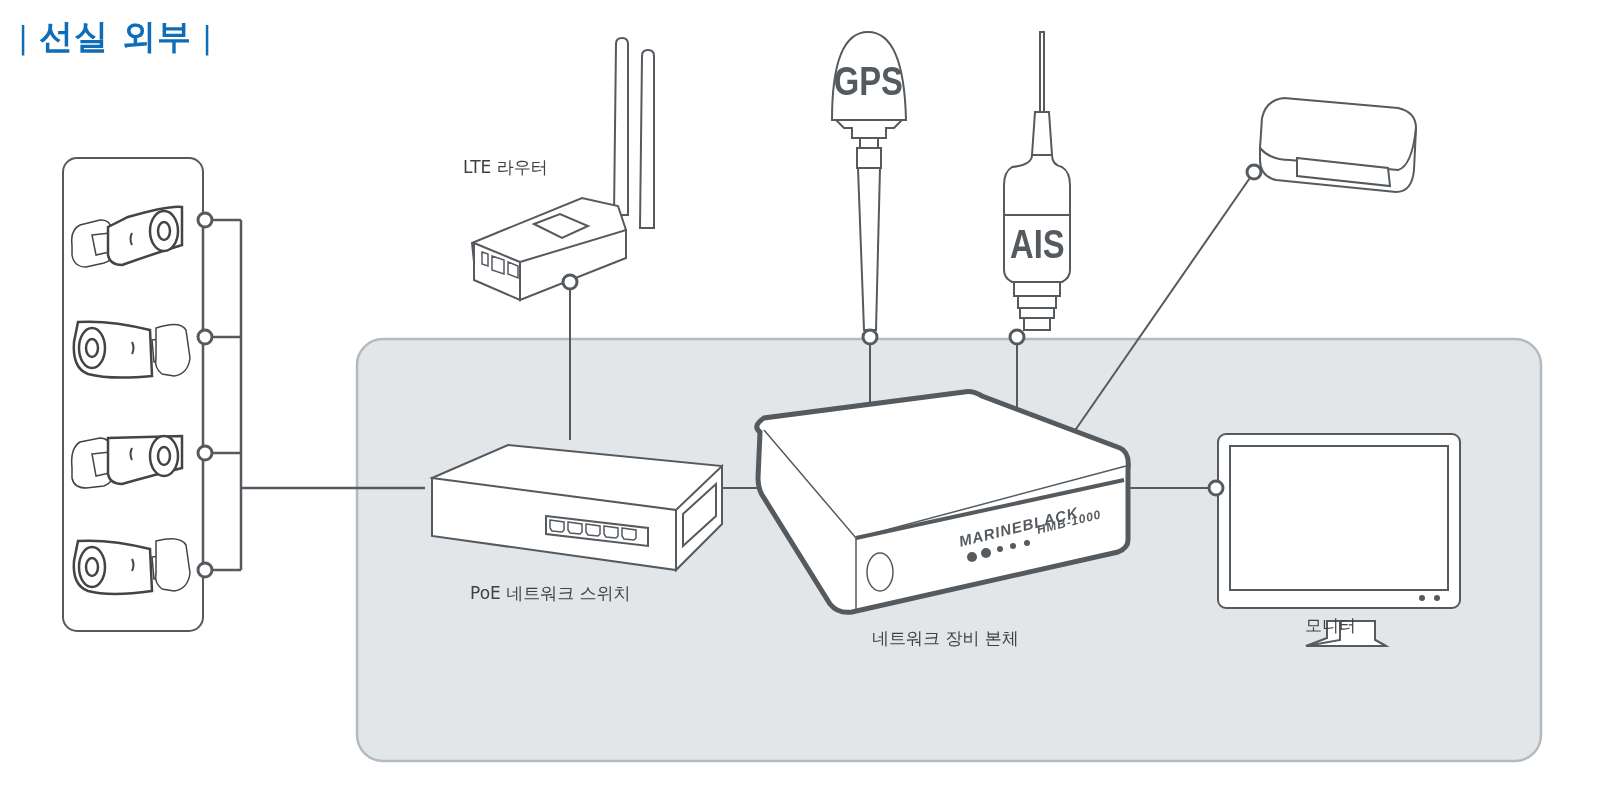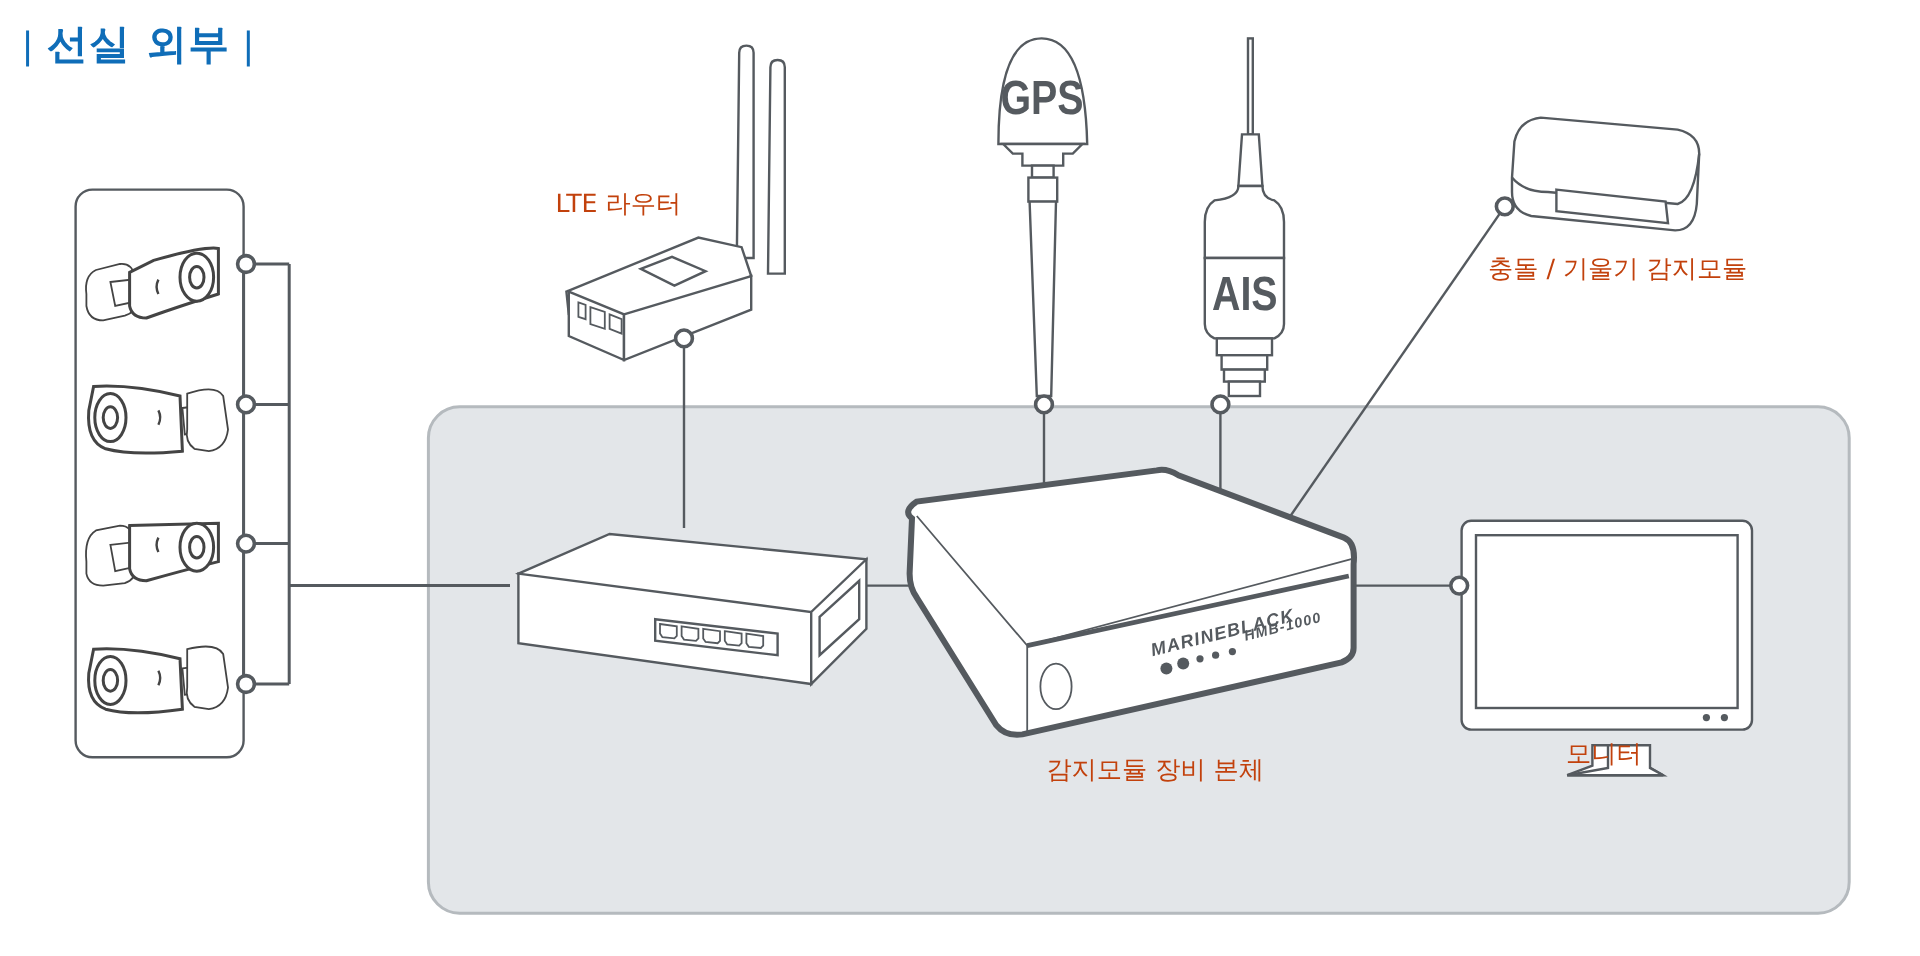--- a/index.html
+++ b/index.html
@@ -2,21 +2,21 @@
 <html><head>
 <meta charset="utf-8">
 <style>
   html, body { margin: 0; padding: 0; background: #ffffff; }
   body { width: 1600px; height: 797px; position: relative; overflow: hidden;
          font-family: "DejaVu Sans", "Liberation Sans", sans-serif; }
   #stage { position: absolute; left: 0; top: 0; width: 1600px; height: 576px; }
   .zone-title { position: absolute; font-weight: bold; font-size: 34px; color: #0f6db8;
                 letter-spacing: 1px; white-space: nowrap; }
   .zone-title .bar { font-weight: normal; font-size: 30px; color: #0f6db8; margin: 0 10px; }
-  .label { position: absolute; font-size: 21px; color: #c2410c; white-space: nowrap; text-align: center; }
+  .label { position: absolute; font-size: 17px; color: #404040; white-space: nowrap; text-align: center; }
   .svgtext { font-family: "Liberation Sans", "DejaVu Sans", sans-serif; }
 </style>
 </head>
 <body>
 
 <div id="stage">
 
   <div class="zone-title" style="left:18px; top:14px;">
     <span class="bar" style="margin-left:0">|</span><span>선실 외부</span><span class="bar">|</span>
   </div>
@@ -155,17 +155,17 @@
       <path d="M1340,621 L1340,640 L1306,646 L1386,646 L1375,640 L1375,621 Z"></path>
       <rect x="1218" y="434" width="242" height="174" rx="8" ry="8"></rect>
       <rect x="1230" y="446" width="218" height="144" fill="#fff"></rect>
       <circle cx="1422" cy="598" r="3" fill="#555a5f" stroke="none"></circle>
       <circle cx="1437" cy="598" r="3" fill="#555a5f" stroke="none"></circle>
     </g>
     <circle cx="1216" cy="488" r="7" fill="#fff" stroke="#555a5f" stroke-width="3"></circle>
   </svg>
 
   <div class="label" style="left:463px; top:156px;">LTE 라우터</div>
-  <div class="label" style="left:1240px; top:210px;">충돌 / 기울기 감지모듈</div>
-  <div class="label" style="left:872px; top:627px;">감지모듈 장비 본체</div>
+  <div class="label" style="left:470px; top:582px;">PoE 네트워크 스위치</div>
+  <div class="label" style="left:872px; top:627px;">네트워크 장비 본체</div>
   <div class="label" style="left:1305px; top:614px;">모니터</div>
 
 </div>
 
 </body></html>

